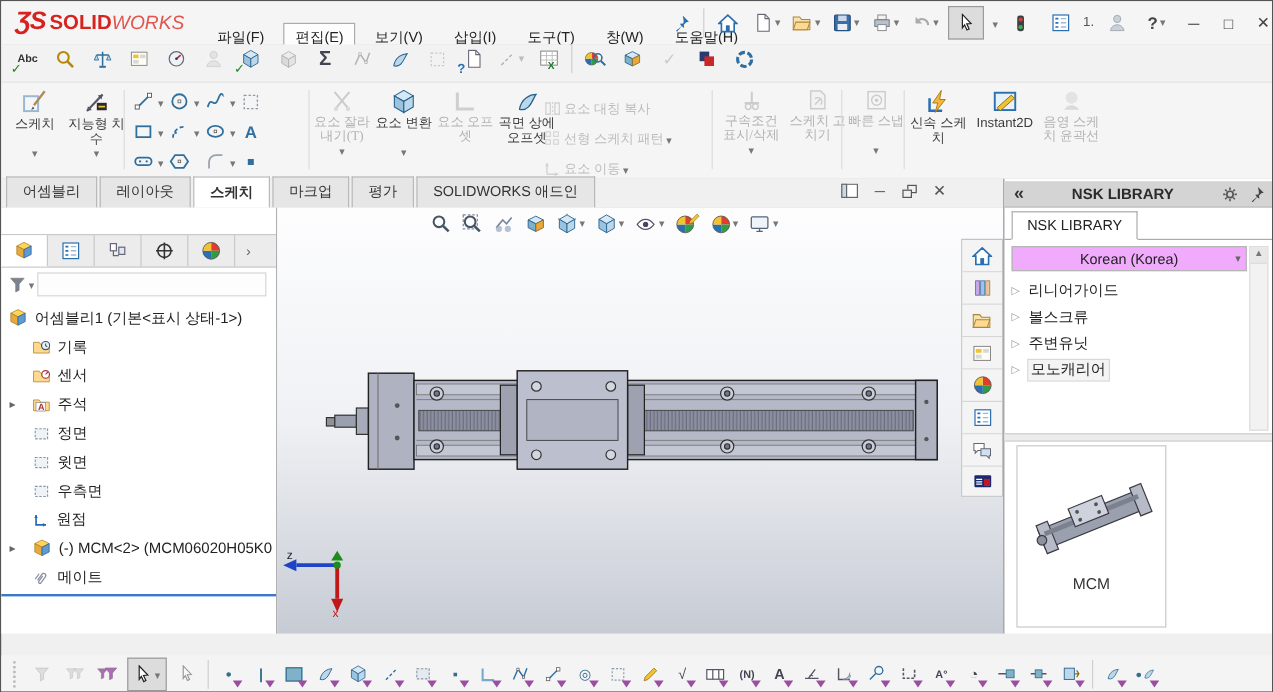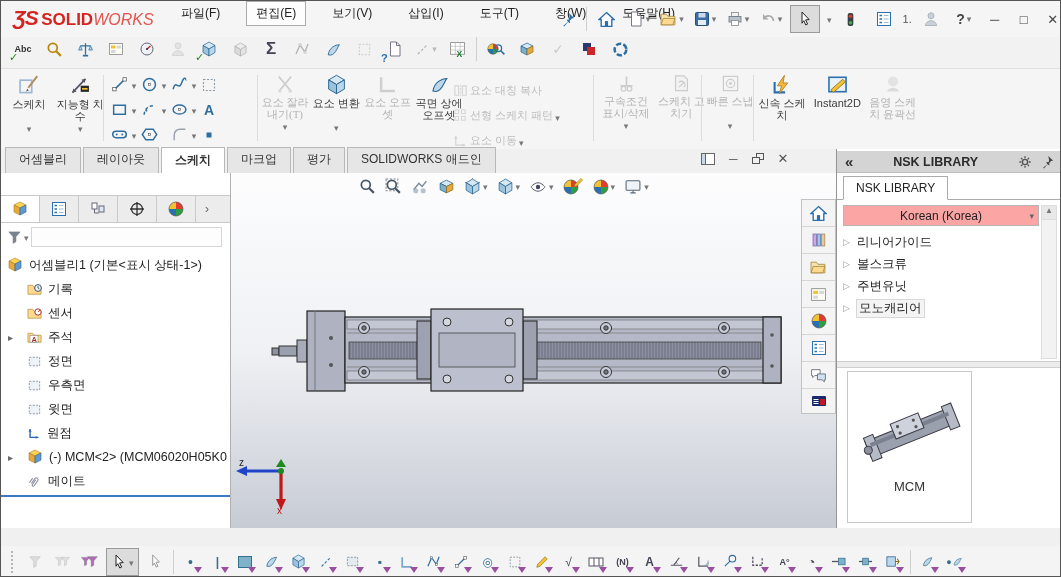--- a/index.html
+++ b/index.html
@@ -10,21 +10,21 @@
   svg.ic{display:inline-block;vertical-align:middle;}
   .dd::after{content:"▾";font-size:9px;color:#777;margin-left:2px;}
   .caret::after{content:"▾";font-size:9px;color:#777;}
   .grayed{filter:grayscale(1) opacity(.45);}
   
   .titlebar{left:0;top:0;width:100%;height:36px;background:#f5f5f5;border-bottom:1px solid #dcdcdc;}
   .logo{left:12px;top:5px;height:26px;white-space:nowrap;}
   .logo .mk{font-style:italic;font-weight:bold;font-size:21px;color:#d6231f;letter-spacing:-1px;}
   .logo .sd{font-weight:bold;font-size:17px;color:#d6231f;}
   .logo .wk{font-style:italic;font-size:16px;color:#e0554e;}
-  .menubar{left:170px;top:0;display:flex;gap:16px;}
+  .menubar{left:170px;top:18px;display:flex;gap:6px;}
   .mitem{padding:4px 10px;color:#222;cursor:default;}
   .mitem.active{background:#fdfdfd;border:1px solid #ababab;padding:3px 9px;}
   .qat{left:552px;top:4px;display:flex;align-items:center;gap:5px;height:28px;}
   .qbtn{width:28px;height:26px;display:flex;align-items:center;justify-content:center;}
   .qbtn.sel{background:#dcdcdc;border:1px solid #9a9a9a;}
   .winctl{font-size:13px;color:#444;width:24px;text-align:center;}
   .badge1{font-size:11px;color:#555;}
   
   .toolbar2{left:0;top:36px;width:100%;height:32px;background:#f2f2f2;border-bottom:1px solid #e0e0e0;
             display:flex;align-items:flex-start;gap:7px;padding-left:10px;box-sizing:border-box;}
@@ -72,21 +72,21 @@
   .taskstrip{position:absolute;left:570px;top:26px;width:33px;display:flex;flex-direction:column;background:#f0f0f0;border:1px solid #c2c2c2;}
   .tsbtn{height:26px;display:flex;align-items:center;justify-content:center;border-bottom:1px solid #d5d5d5;background:#f4f4f4;}
   .nskbtn{height:24px;display:flex;align-items:center;justify-content:center;background:#f4f4f4;}
   
   .nsk{left:835px;top:148px;width:226px;height:379px;background:#fff;border-left:1px solid #949494;box-sizing:border-box;}
   .nskhead{position:absolute;left:0;top:2px;width:100%;height:22px;background:#d4d4d4;display:flex;align-items:center;padding:0 8px;box-sizing:border-box;gap:8px;border-bottom:1px solid #bdbdbd;}
   .nskhead .ttl{flex:1;text-align:center;font-weight:bold;color:#2b2b2b;font-size:12.5px;}
   .lchev{font-size:15px;color:#333;font-weight:bold;}
   .nsktabstrip{position:absolute;left:0;top:26px;width:100%;height:24px;border-bottom:1px solid #ababab;}
   .nsktab{position:absolute;left:6px;top:1px;height:22px;padding:0 12px;background:#fff;border:1px solid #ababab;border-bottom:1px solid #fff;display:flex;align-items:center;font-size:12px;color:#222;}
-  .nsklang{position:absolute;left:6px;top:56px;width:194px;height:19px;background:#fca5a5;border:1px solid #b5b5b5;display:flex;align-items:center;justify-content:center;font-size:12px;color:#222;}
+  .nsklang{position:absolute;left:6px;top:56px;width:194px;height:19px;background:#f0abfc;border:1px solid #b5b5b5;display:flex;align-items:center;justify-content:center;font-size:12px;color:#222;}
   .nsklang .dd2{position:absolute;right:4px;font-size:9px;color:#666;}
   .nscroll{position:absolute;right:5px;top:56px;width:14px;height:152px;background:#f2f2f2;border:1px solid #ddd;}
   .nscroll .up{height:13px;text-align:center;font-size:8px;color:#777;border-bottom:1px solid #ddd;background:#e8e8e8;}
   .nsktree{position:absolute;left:6px;top:82px;width:185px;}
   .nrow{height:22px;display:flex;align-items:center;gap:6px;font-size:12.5px;color:#222;}
   .expg{color:#999;font-size:9px;width:8px;}
   .sel-light{background:#f4f4f4;outline:1px solid #d8d8d8;padding:0 2px;}
   .nsplit{position:absolute;left:0;top:212px;width:100%;height:5px;background:#ececec;border-top:1px solid #cfcfcf;border-bottom:1px solid #cfcfcf;}
   .ncard{position:absolute;left:10px;top:222px;width:123px;height:150px;background:#fff;border:1px solid #c9c9c9;text-align:center;}
   .ncard .nlabel{position:absolute;left:0;bottom:28px;width:100%;font-size:13px;color:#333;}
@@ -804,27 +804,27 @@
       <div class="trow" style="padding-left:26px">
         <svg class="ic" width="15" height="15">
             <use href="#i-plane"></use>
           </svg>
         <span>정면</span>
       </div>
       <div class="trow" style="padding-left:26px">
         <svg class="ic" width="15" height="15">
             <use href="#i-plane"></use>
           </svg>
+        <span>윗면</span>
+      </div>
+      <div class="trow" style="padding-left:26px">
+        <svg class="ic" width="15" height="15">
+            <use href="#i-plane"></use>
+          </svg>
         <span>우측면</span>
-      </div>
-      <div class="trow" style="padding-left:26px">
-        <svg class="ic" width="15" height="15">
-            <use href="#i-plane"></use>
-          </svg>
-        <span>윗면</span>
       </div>
       <div class="trow" style="padding-left:26px">
         <svg class="ic" width="14" height="14">
             <use href="#i-origin"></use>
           </svg>
         <span>원점</span>
       </div>
       <div class="trow exp" style="padding-left:26px">
         <svg class="ic" width="16" height="16">
             <use href="#i-asm"></use>

